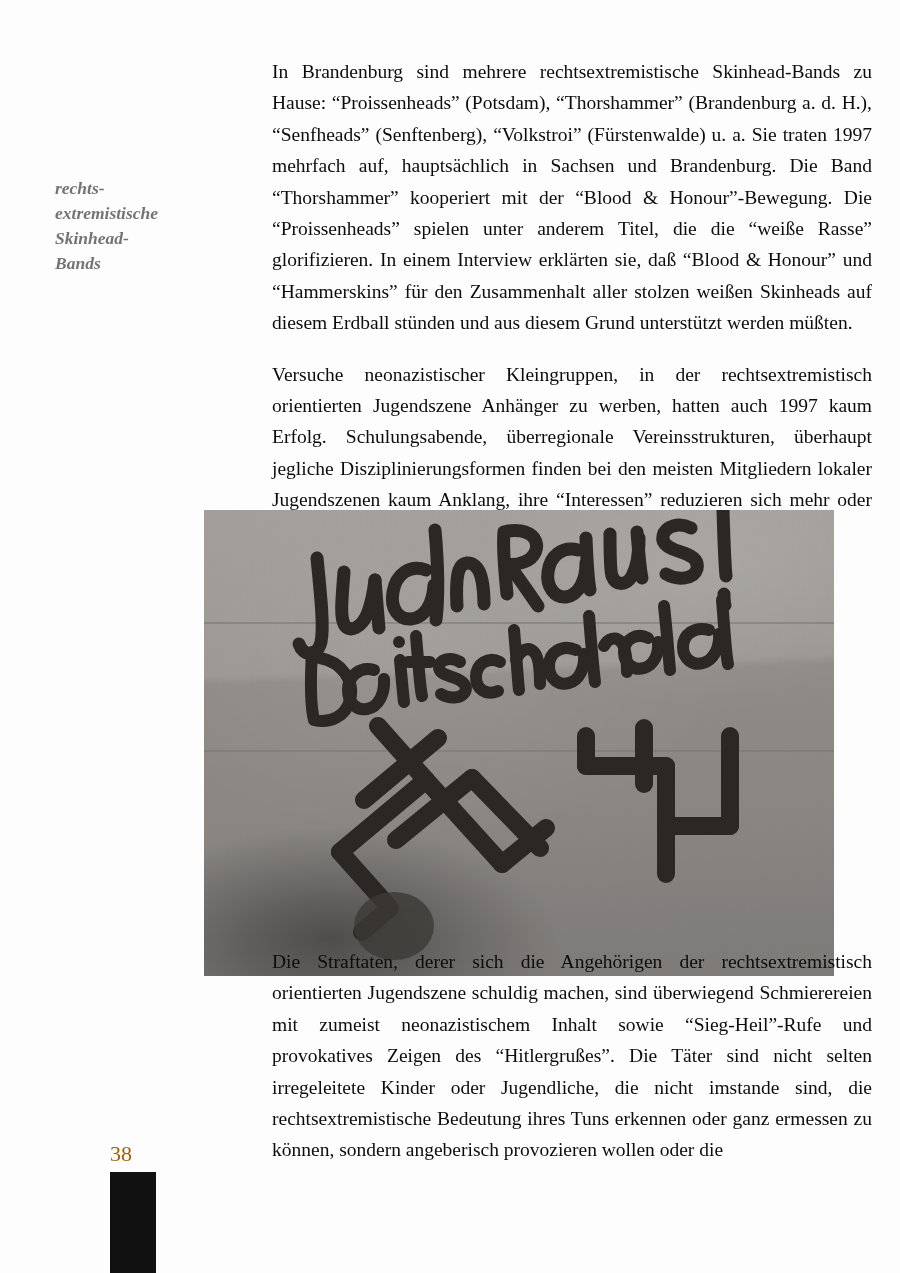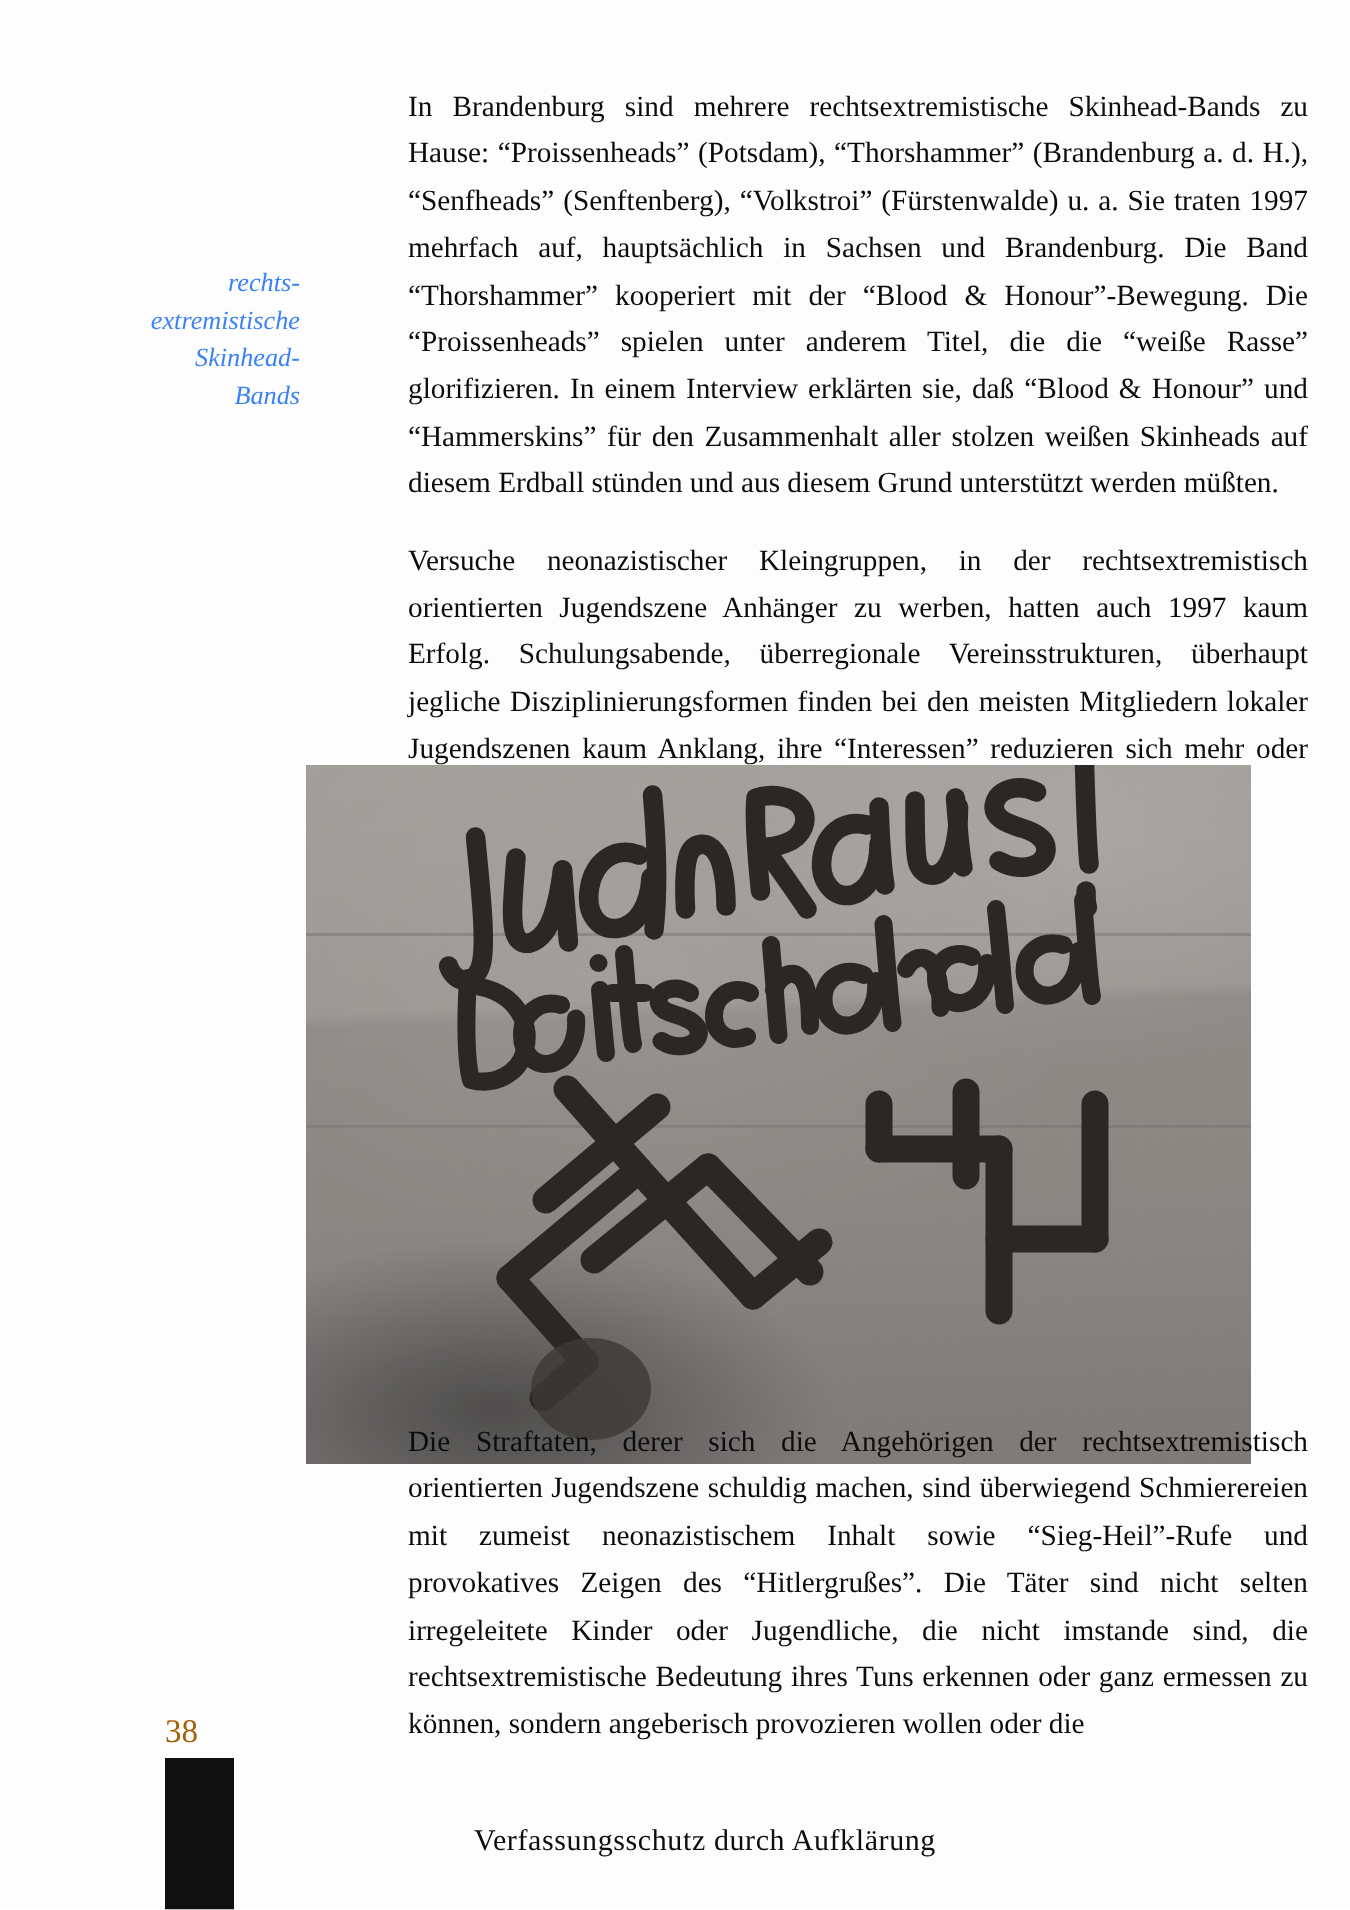--- a/index.html
+++ b/index.html
@@ -19,26 +19,26 @@
     position: absolute;
     inset: 0;
     background: #fdfdfd;
   }
   
   .margin-note {
     position: absolute;
     left: 55px;
     top: 176px;
     width: 145px;
-    text-align: right;
+    text-align: left;
     font-style: italic;
-    font-weight: normal;
+    font-weight: bold;
     font-size: 17.5px;
     line-height: 25px;
-    color: #3b82f6;
+    color: #737373;
   }
   
   .column {
     position: absolute;
     left: 236px;
     top: 56px;
     width: 600px;
     margin-left: 36px;
   }
   p.body-text {
@@ -214,17 +214,14 @@
     <div class="grain"></div>
   </div>
 
   <div class="column" style="top: 946px;">
     <p class="body-text">Die Straftaten, derer sich die Angehörigen der rechtsextremistisch orientierten Jugendszene schuldig machen, sind überwiegend Schmierereien mit zumeist neonazistischem Inhalt sowie “Sieg-Heil”-Rufe und provokatives Zeigen des “Hitlergrußes”. Die Täter sind nicht selten irregeleitete Kinder oder Jugendliche, die nicht imstande sind, die rechtsextremistische Bedeutung ihres Tuns erkennen oder ganz ermessen zu können, sondern angeberisch provozieren wollen oder die</p>
   </div>
 
   <div class="page-number">38</div>
   <div class="black-bar"></div>
 
-  <div class="footer">
-    <span class="footer-inner">Verfassungsschutz durch Aufklärung</span>
-  </div>
 
 </div>
 
 </body></html>

